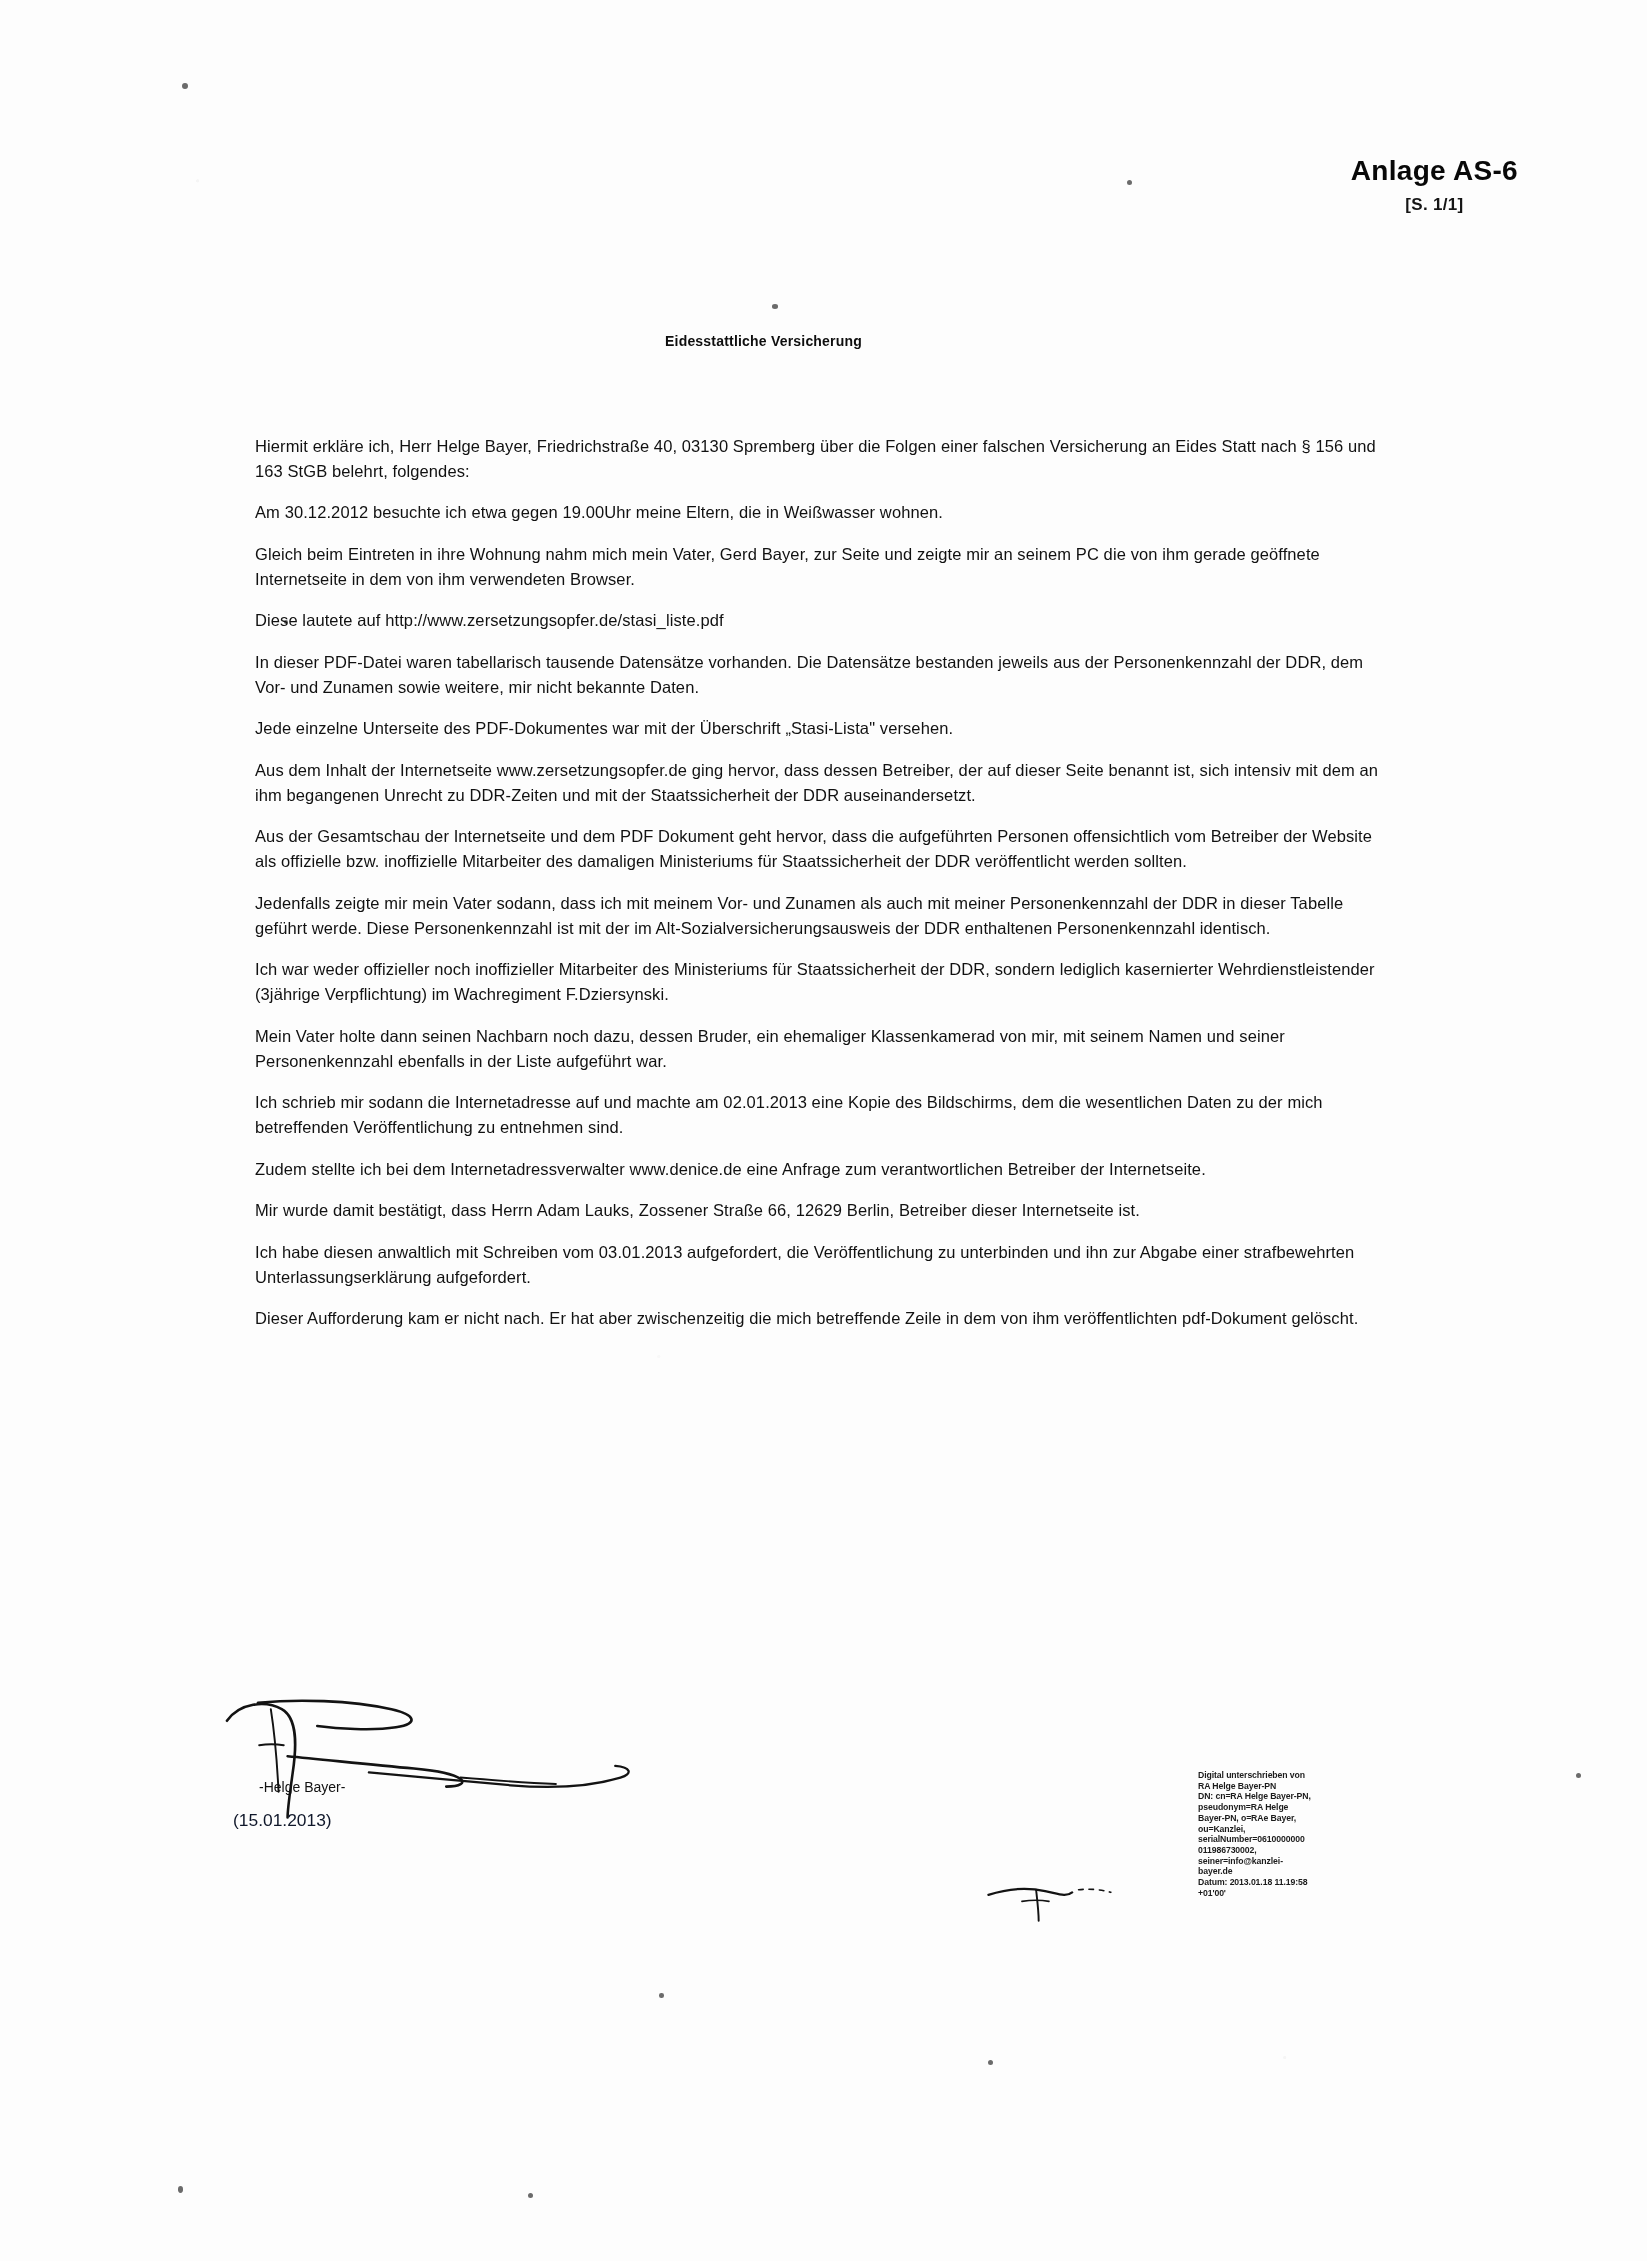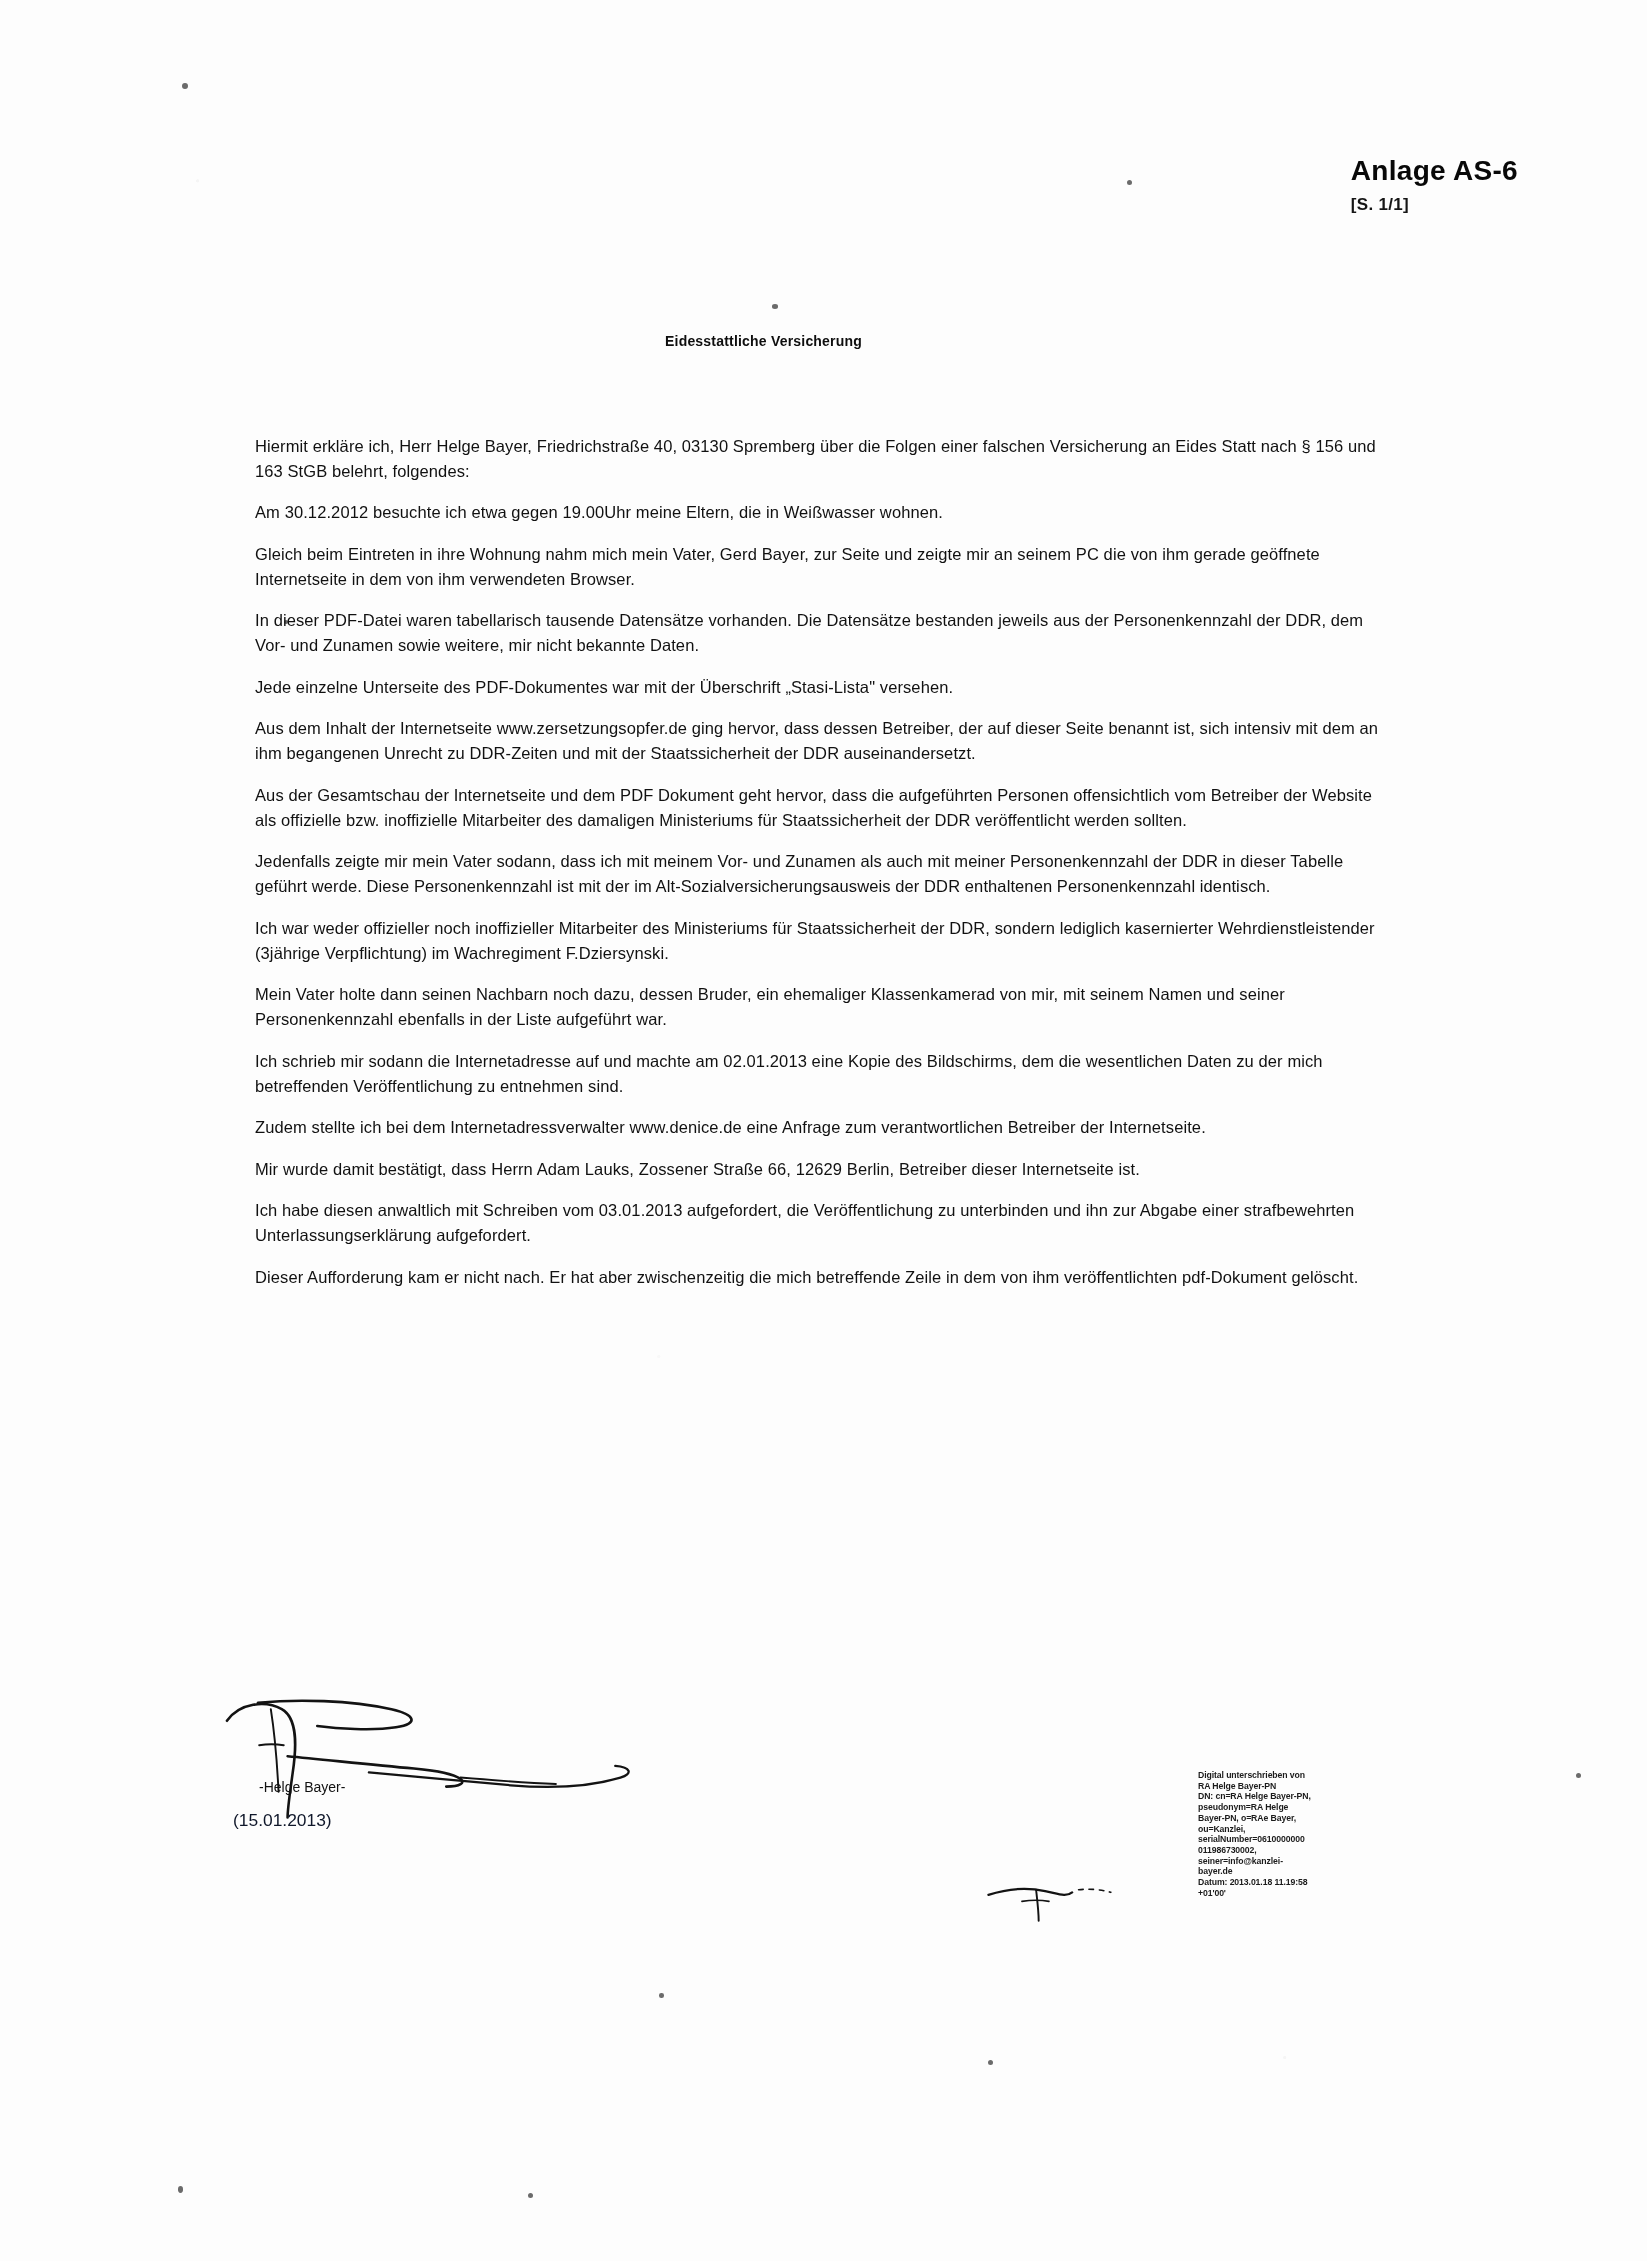--- a/index.html
+++ b/index.html
@@ -33,21 +33,21 @@
     position: absolute;
     background: #3a3a3a;
     border-radius: 50%;
     opacity: .75;
   }
 
   .header-block {
     position: absolute;
     top: 155px;
     right: 129px;
-    text-align: left;
+    text-align: center;
   }
   .anlage-title {
     font-size: 28px;
     font-weight: bold;
     letter-spacing: 0.3px;
     color: #080808;
   }
   .anlage-sub {
     font-size: 17px;
     font-weight: bold;
@@ -137,20 +137,21 @@
     <div class="anlage-title">Anlage AS-6</div>
     <div class="anlage-sub">[S. 1/1]</div>
   </div>
 
   <div class="doc-title">Eidesstattliche Versicherung</div>
 
   <div class="body-text">
     <p class="para">Hiermit erkläre ich, Herr Helge Bayer, Friedrichstraße 40, 03130 Spremberg über die Folgen einer falschen Versicherung an Eides Statt nach § 156 und 163 StGB belehrt, folgendes:</p>
     <p class="para">Am 30.12.2012 besuchte ich etwa gegen 19.00Uhr meine Eltern, die in Weißwasser wohnen.</p>
     <p class="para">Gleich beim Eintreten in ihre Wohnung nahm mich mein Vater, Gerd Bayer, zur Seite und zeigte mir an seinem PC die von ihm gerade geöffnete Internetseite in dem von ihm verwendeten Browser.</p>
+    <p class="para">Diese lautete auf http://www.zersetzungsopfer.de/stasi_liste.pdf</p>
     <p class="para">In dieser PDF-Datei waren tabellarisch tausende Datensätze vorhanden. Die Datensätze bestanden jeweils aus der Personenkennzahl der DDR, dem Vor- und Zunamen sowie weitere, mir nicht bekannte Daten.</p>
     <p class="para">Jede einzelne Unterseite des PDF-Dokumentes war mit der Überschrift „Stasi-Lista" versehen.</p>
     <p class="para">Aus dem Inhalt der Internetseite www.zersetzungsopfer.de ging hervor, dass dessen Betreiber, der auf dieser Seite benannt ist, sich intensiv mit dem an ihm begangenen Unrecht zu DDR-Zeiten und mit der Staatssicherheit der DDR auseinandersetzt.</p>
     <p class="para">Aus der Gesamtschau der Internetseite und dem PDF Dokument geht hervor, dass die aufgeführten Personen offensichtlich vom Betreiber der Website als offizielle bzw. inoffizielle Mitarbeiter des damaligen Ministeriums für Staatssicherheit der DDR veröffentlicht werden sollten.</p>
     <p class="para">Jedenfalls zeigte mir mein Vater sodann, dass ich mit meinem Vor- und Zunamen als auch mit meiner Personenkennzahl der DDR in dieser Tabelle geführt werde. Diese Personenkennzahl ist mit der im Alt-Sozialversicherungsausweis der DDR enthaltenen Personenkennzahl identisch.</p>
     <p class="para">Ich war weder offizieller noch inoffizieller Mitarbeiter des Ministeriums für Staatssicherheit der DDR, sondern lediglich kasernierter Wehrdienstleistender (3jährige Verpflichtung) im Wachregiment F.Dziersynski.</p>
     <p class="para">Mein Vater holte dann seinen Nachbarn noch dazu, dessen Bruder, ein ehemaliger Klassenkamerad von mir, mit seinem Namen und seiner Personenkennzahl ebenfalls in der Liste aufgeführt war.</p>
     <p class="para">Ich schrieb mir sodann die Internetadresse auf und machte am 02.01.2013 eine Kopie des Bildschirms, dem die wesentlichen Daten zu der mich betreffenden Veröffentlichung zu entnehmen sind.</p>
     <p class="para">Zudem stellte ich bei dem Internetadressverwalter www.denice.de eine Anfrage zum verantwortlichen Betreiber der Internetseite.</p>
     <p class="para">Mir wurde damit bestätigt, dass Herrn Adam Lauks, Zossener Straße 66, 12629 Berlin, Betreiber dieser Internetseite ist.</p>

